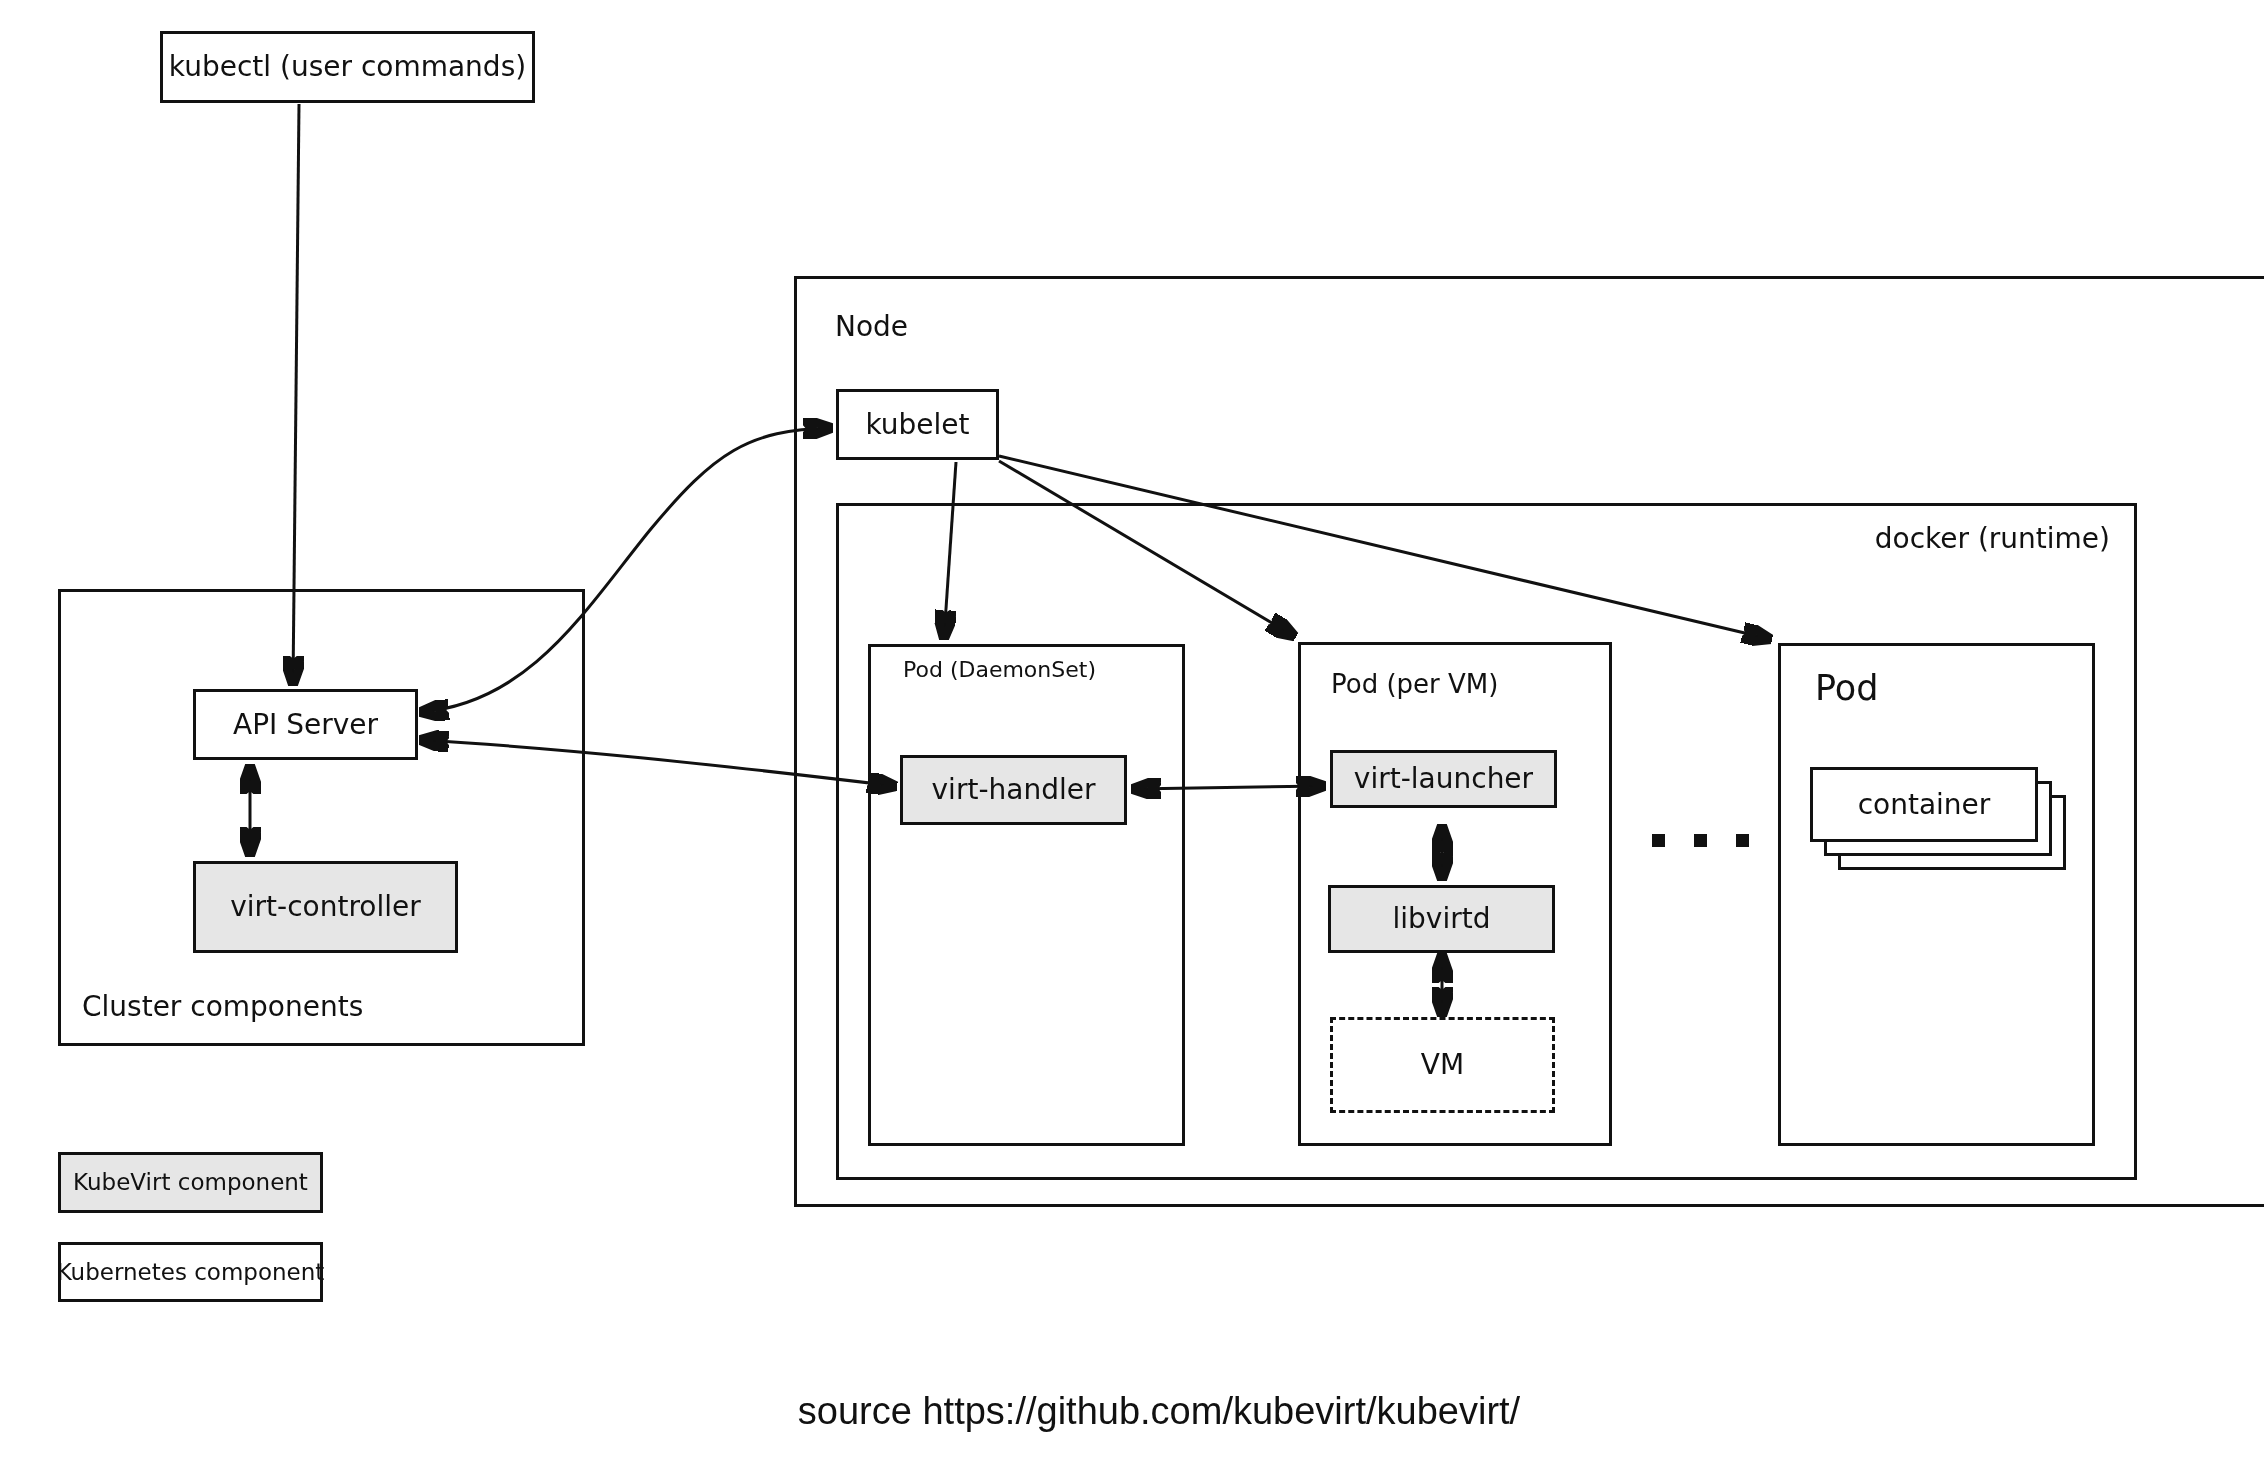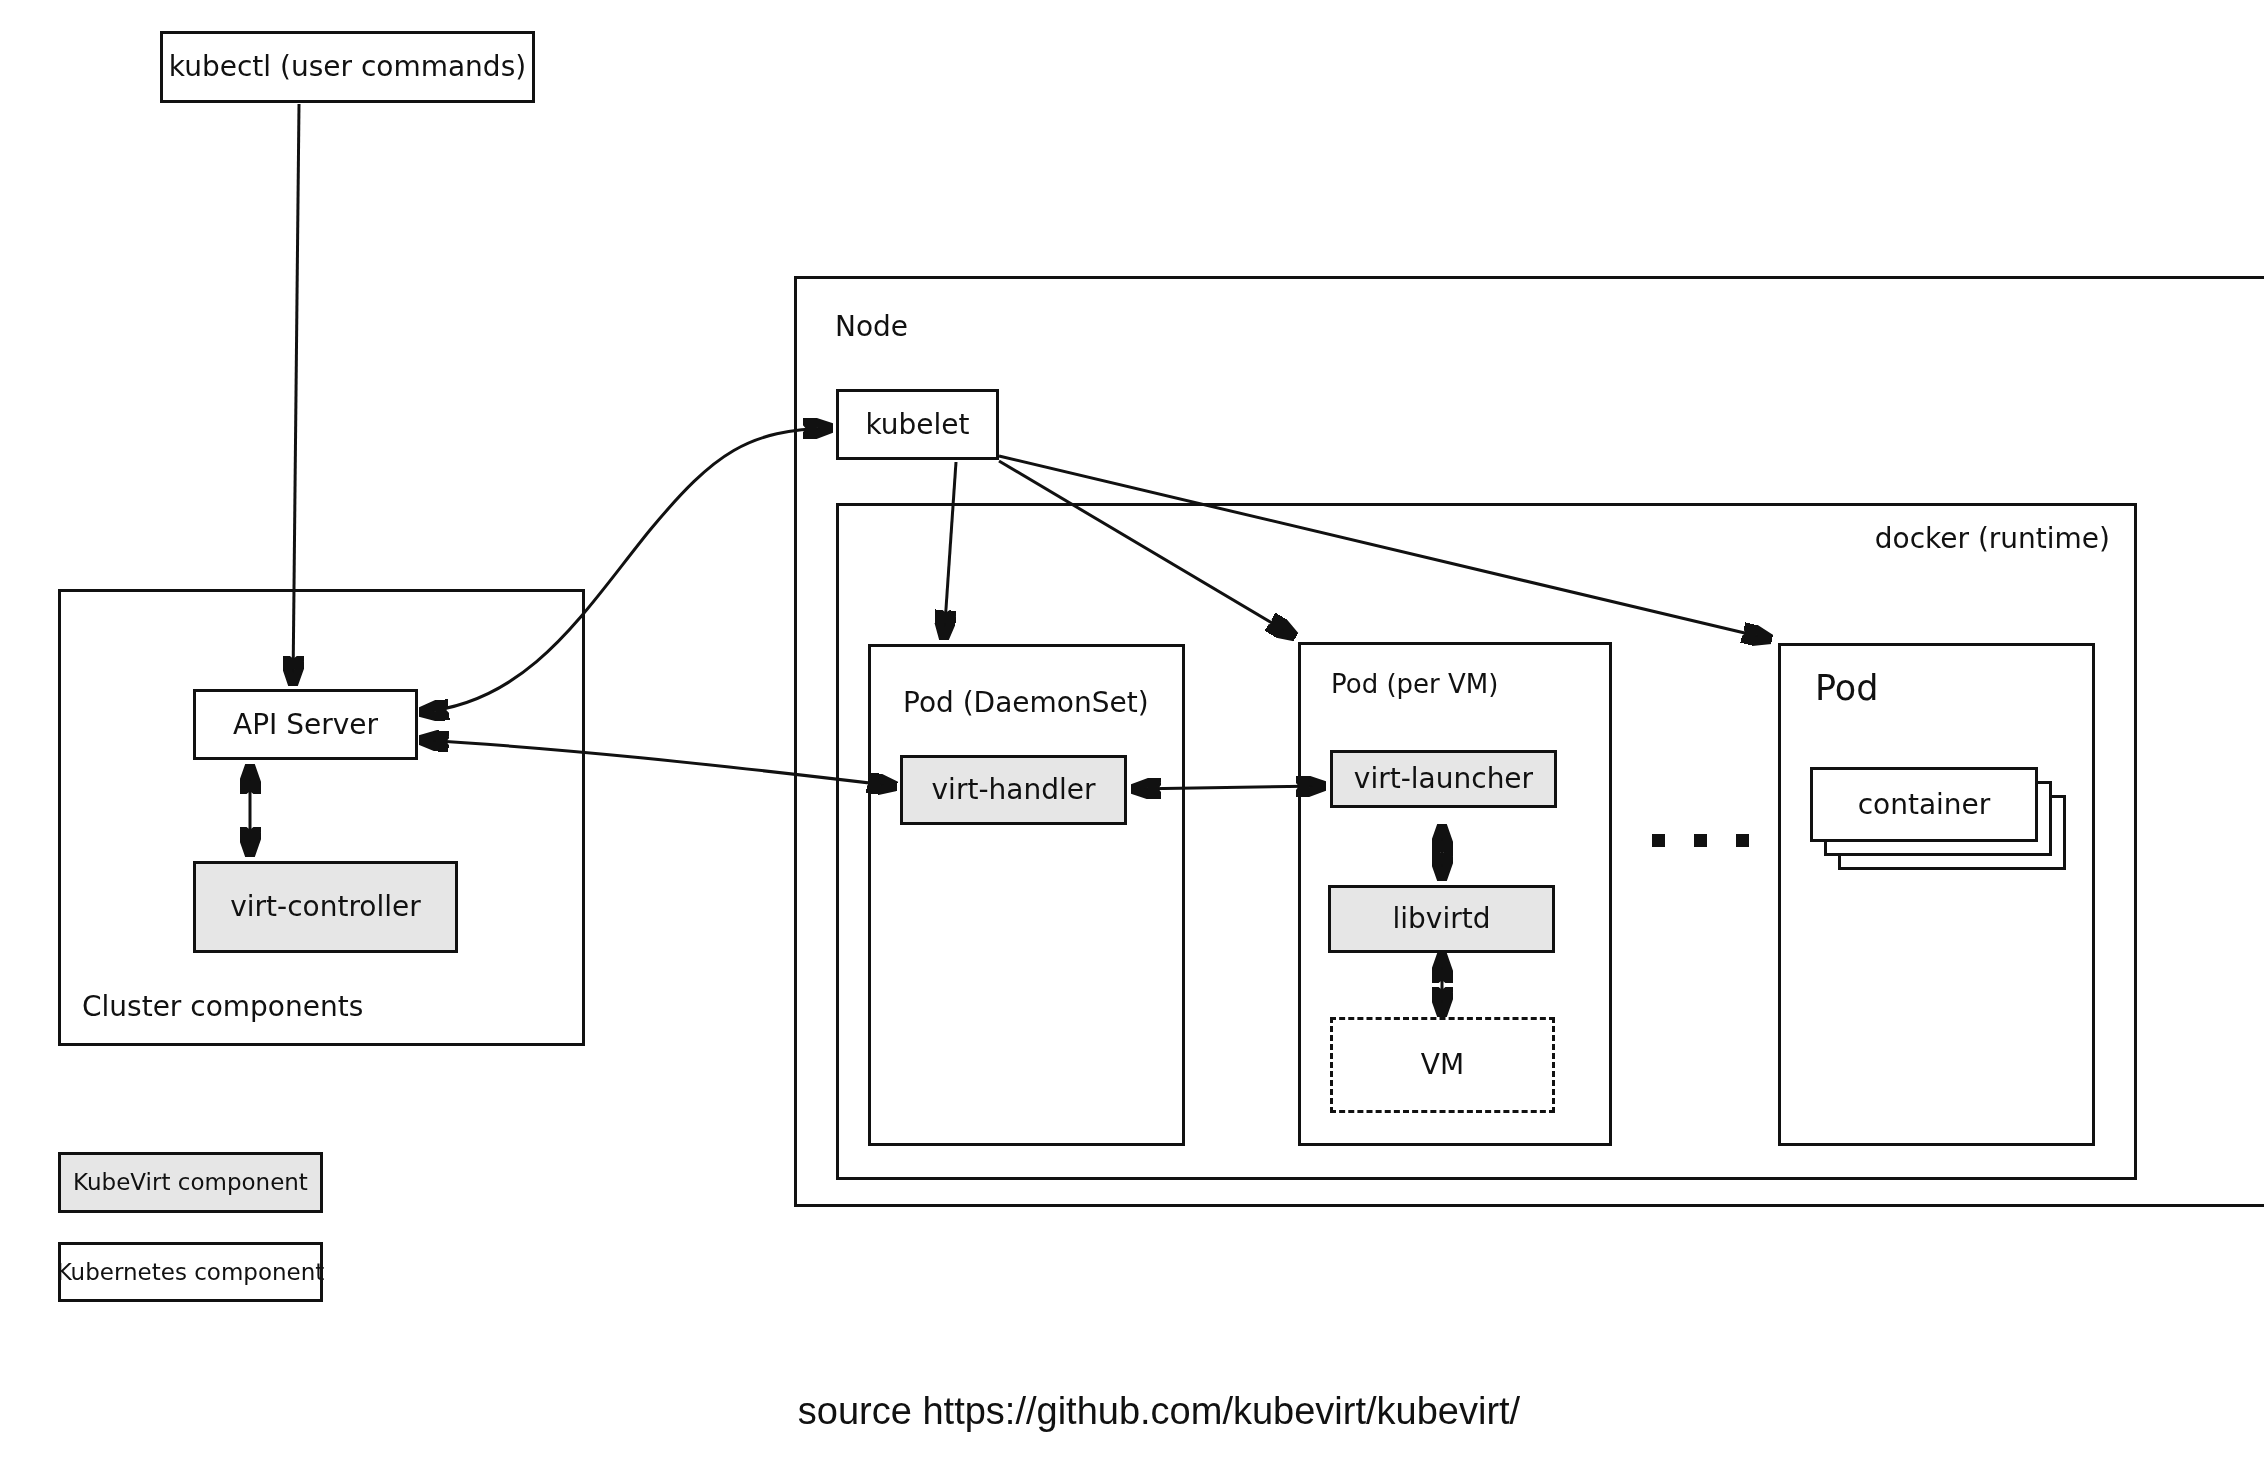--- a/index.html
+++ b/index.html
@@ -105,21 +105,21 @@
 
   <div class="box" style="left:836px;top:389px;width:163px;height:71px;">
     <span>kubelet</span>
   </div>
 
   <div class="frame" style="left:836px;top:503px;width:1301px;height:677px;">
     <span class="frame-label" style="right:24px;top:19px;">docker (runtime)</span>
   </div>
 
   <div class="frame" style="left:868px;top:644px;width:317px;height:502px;">
-    <span class="frame-label" style="left:32px;top:42px;font-size:28px;">Pod (DaemonSet)</span>
+    <span class="frame-label" style="left:32px;top:12px;font-size:22px;">Pod (DaemonSet)</span>
   </div>
   <div class="box kv" style="left:900px;top:755px;width:227px;height:70px;">
     <span>virt-handler</span>
   </div>
 
   <div class="frame" style="left:1298px;top:642px;width:314px;height:504px;">
     <span class="frame-label" style="left:30px;top:26px;font-size:26px;">Pod (per VM)</span>
   </div>
   <div class="box kv" style="left:1330px;top:750px;width:227px;height:58px;">
     <span>virt-launcher</span>

